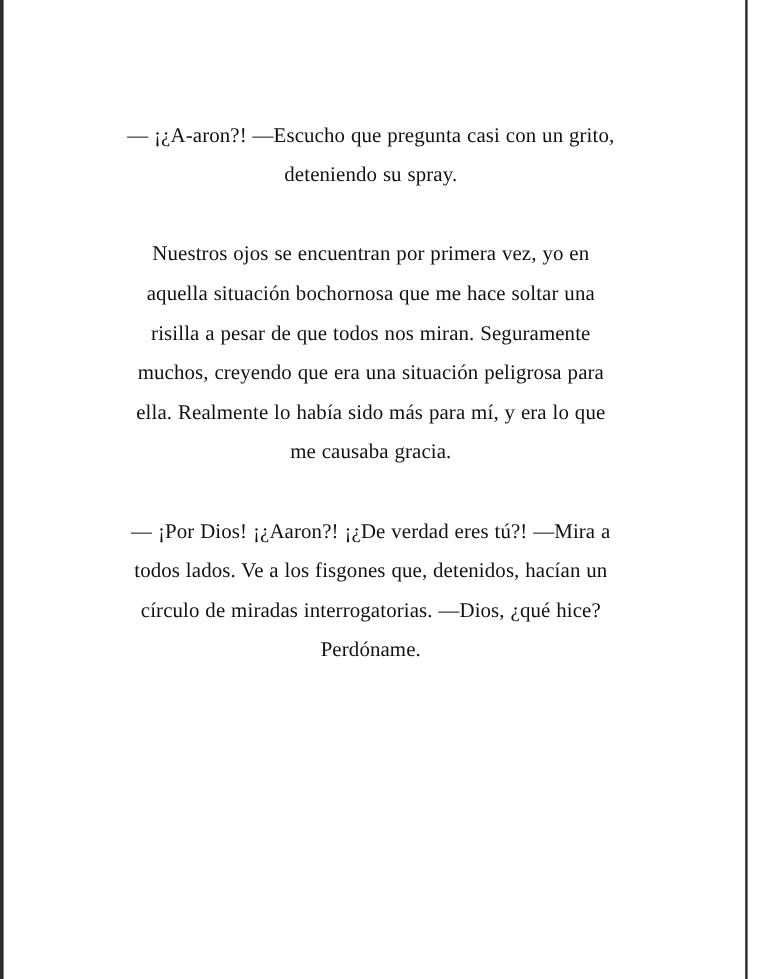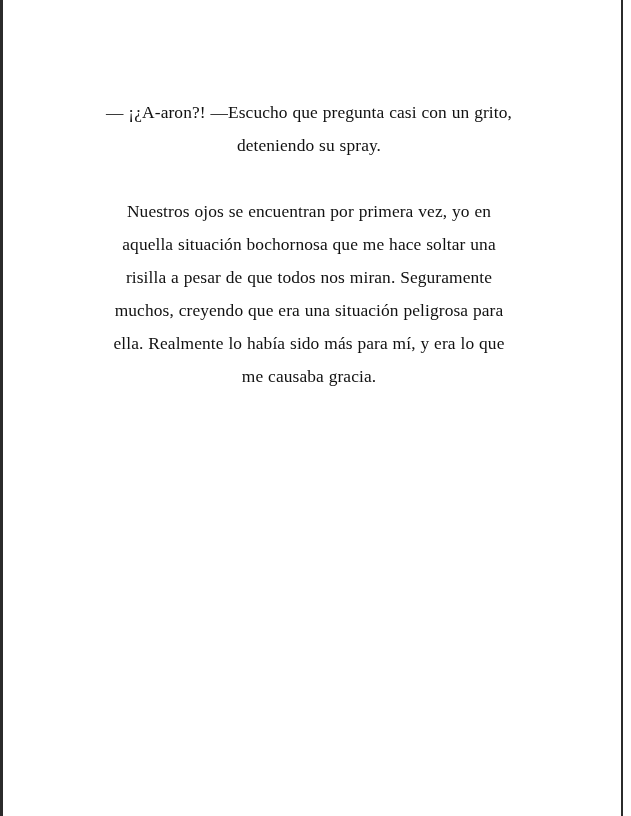--- a/index.html
+++ b/index.html
@@ -56,13 +56,14 @@
 </head>
 <body>
 
 <div class="page-surface"></div>
 <div class="page-edge left"></div>
 <div class="page-edge right"></div>
 
 <div class="text-column">
   <p class="paragraph">— ¡¿A-aron?! —Escucho que pregunta casi con un grito, deteniendo su spray.</p>
   <p class="paragraph">Nuestros ojos se encuentran por primera vez, yo en aquella situación bochornosa que me hace soltar una risilla a pesar de que todos nos miran. Seguramente muchos, creyendo que era una situación peligrosa para ella. Realmente lo había sido más para mí, y era lo que me causaba gracia.</p>
+  <p class="paragraph">— ¡Por Dios! ¡¿Aaron?! ¡¿De verdad eres tú?! —Mira a todos lados. Ve a los fisgones que, detenidos, hacían un círculo de miradas interrogatorias. —Dios, ¿qué hice? Perdóname.</p>
 </div>
 
 </body></html>

